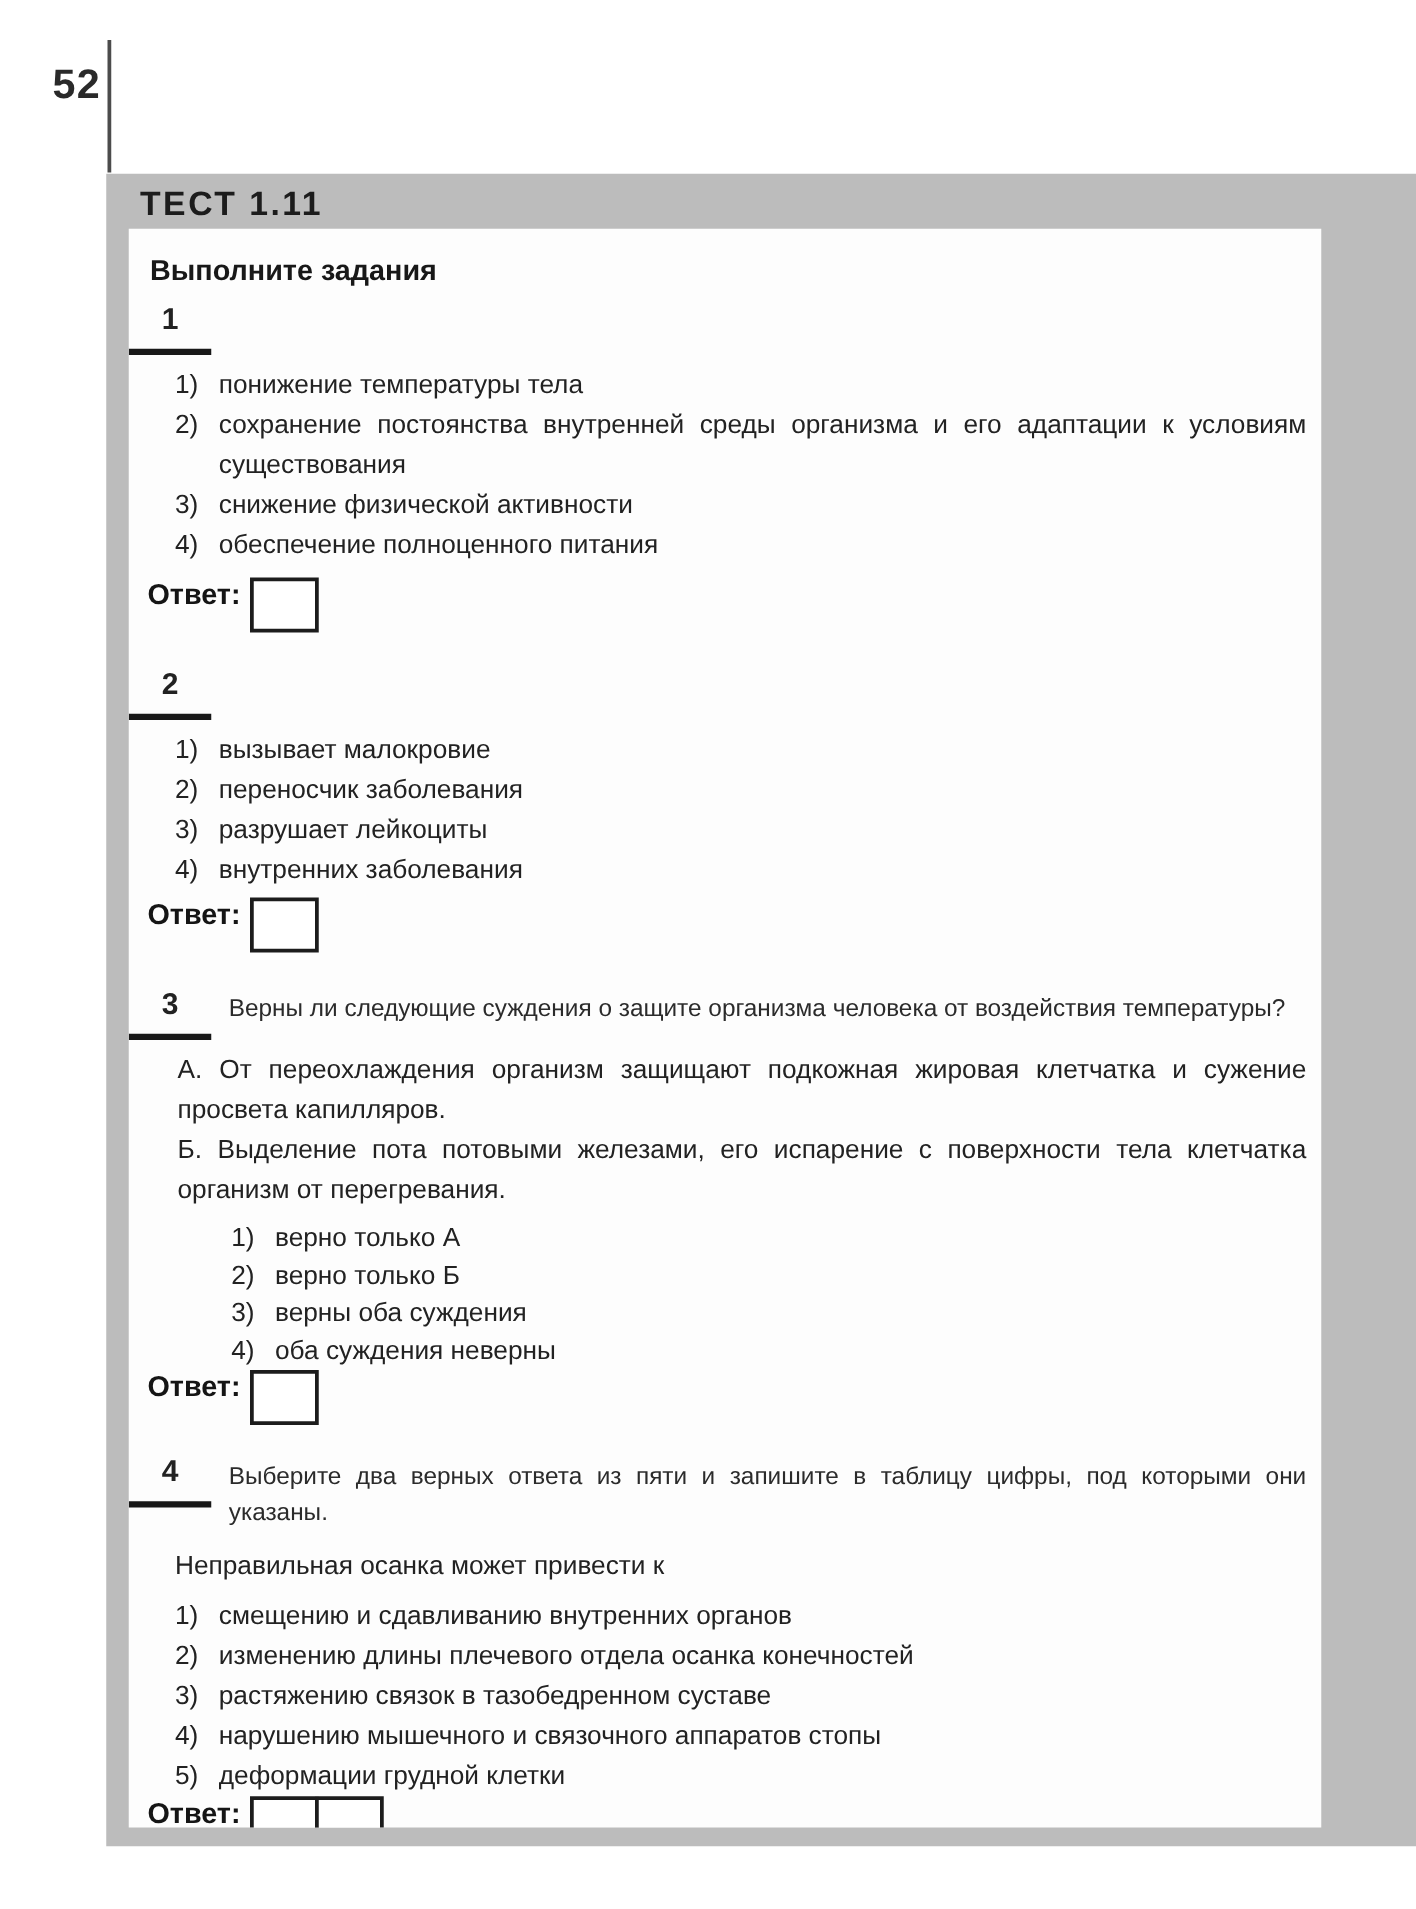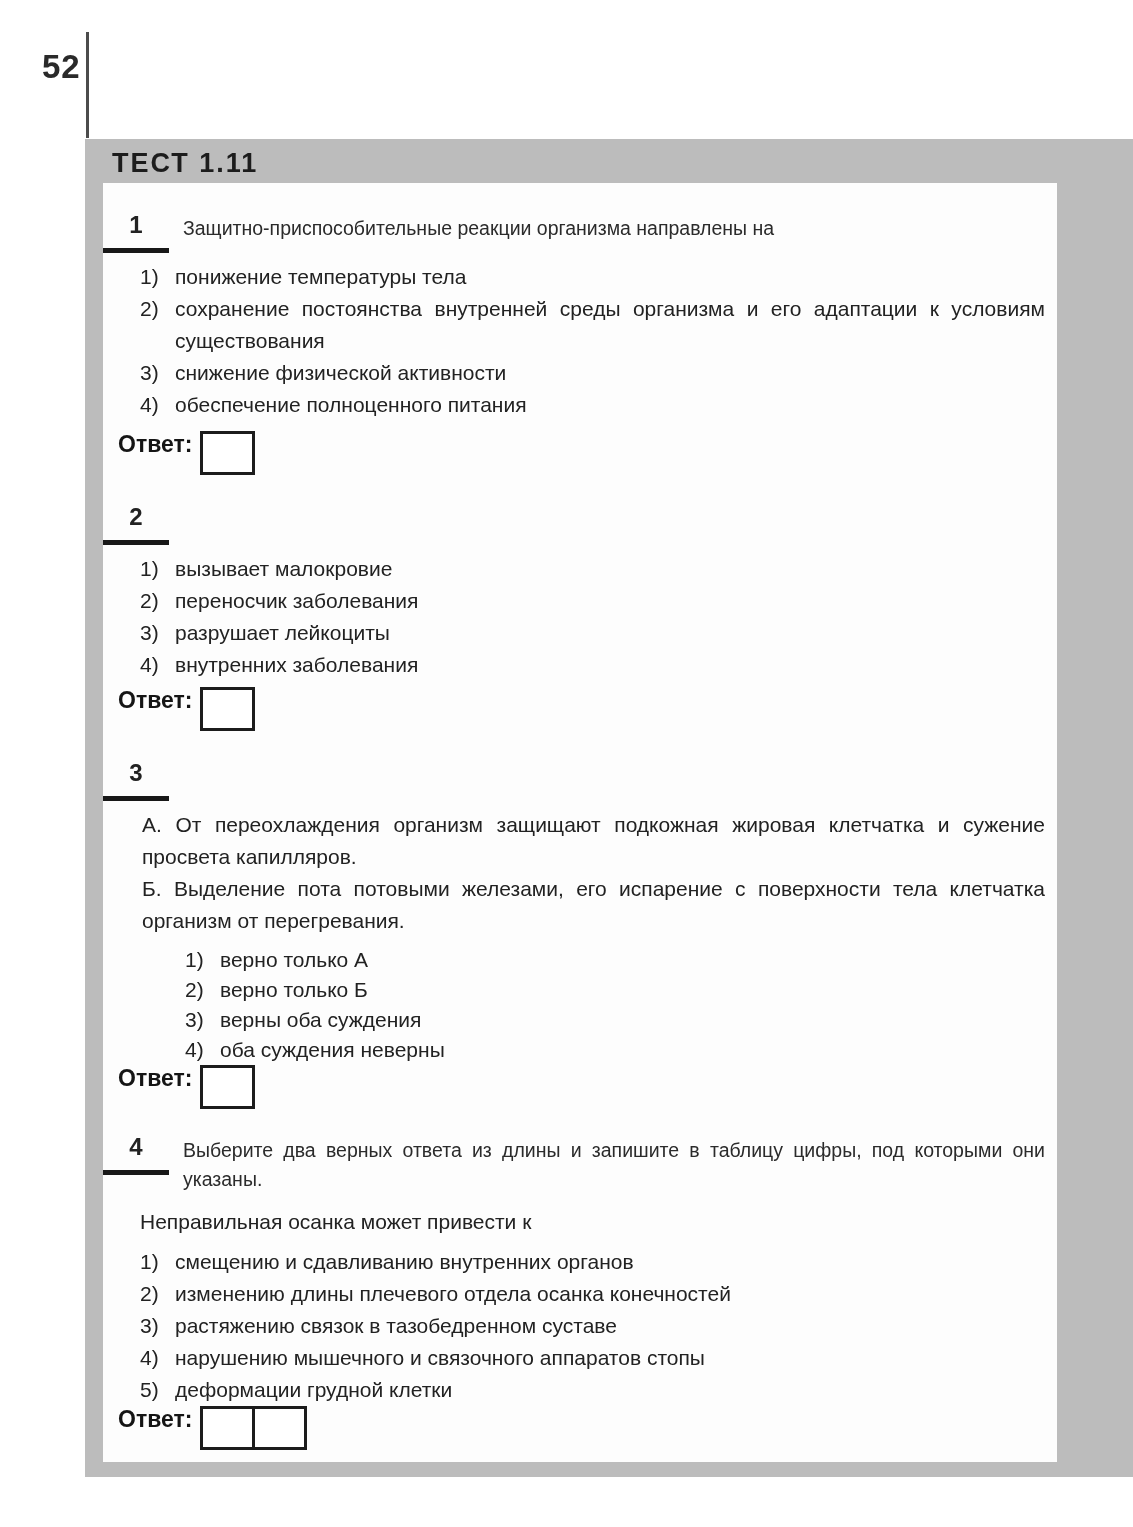--- a/index.html
+++ b/index.html
@@ -176,27 +176,27 @@
 <body>
 
 <div class="page-number">52</div>
 <div class="spine-line"></div>
 
 <div class="test-frame">
   <div class="frame-notch"></div>
   <div class="test-title">ТЕСТ 1.11</div>
 
   <div class="content-box">
+    <h2 class="instruction">Выполните задания</h2>
 
     <section class="question q1">
       <div class="q-header">
         <div class="q-num-block">
           <span class="q-num">1</span>
         </div>
-        <div class="q-text">Защитно-приспособительные реакции организма направлены на</div>
       </div>
       <ul class="options">
         <li class="option">
           <span class="opt-num">1)</span>
           <span class="opt-text">понижение температуры тела</span>
         </li>
         <li class="option">
           <span class="opt-num">2)</span>
           <span class="opt-text">сохранение постоянства внутренней среды организма и его адаптации к условиям существования</span>
         </li>
@@ -247,20 +247,21 @@
           <span class="answer-box"></span>
         </span>
       </div>
     </section>
 
     <section class="question q3">
       <div class="q-header">
         <div class="q-num-block">
           <span class="q-num">3</span>
         </div>
+        <div class="q-text">Верны ли следующие суждения о защите организма человека от воздействия температуры?</div>
       </div>
       <div class="statements">
         <p class="statement">
           <span>А.</span>
           <span>От переохлаждения организм защищают подкожная жировая клетчатка и сужение просвета капилляров.</span>
         </p>
         <p class="statement">
           <span>Б.</span>
           <span>Выделение пота потовыми железами, его испарение с поверхности тела клетчатка организм от перегревания.</span>
         </p>
@@ -289,21 +290,21 @@
           <span class="answer-box"></span>
         </span>
       </div>
     </section>
 
     <section class="question q4">
       <div class="q-header">
         <div class="q-num-block">
           <span class="q-num">4</span>
         </div>
-        <div class="q-text">Выберите два верных ответа из длины и запишите в таблицу цифры, под которыми они указаны.</div>
+        <div class="q-text">Выберите два верных ответа из пяти и запишите в таблицу цифры, под которыми они указаны.</div>
       </div>
       <p class="lead-in">Неправильная осанка может привести к</p>
       <ul class="options">
         <li class="option">
           <span class="opt-num">1)</span>
           <span class="opt-text">смещению и сдавливанию внутренних органов</span>
         </li>
         <li class="option">
           <span class="opt-num">2)</span>
           <span class="opt-text">изменению длины плечевого отдела осанка конечностей</span>

